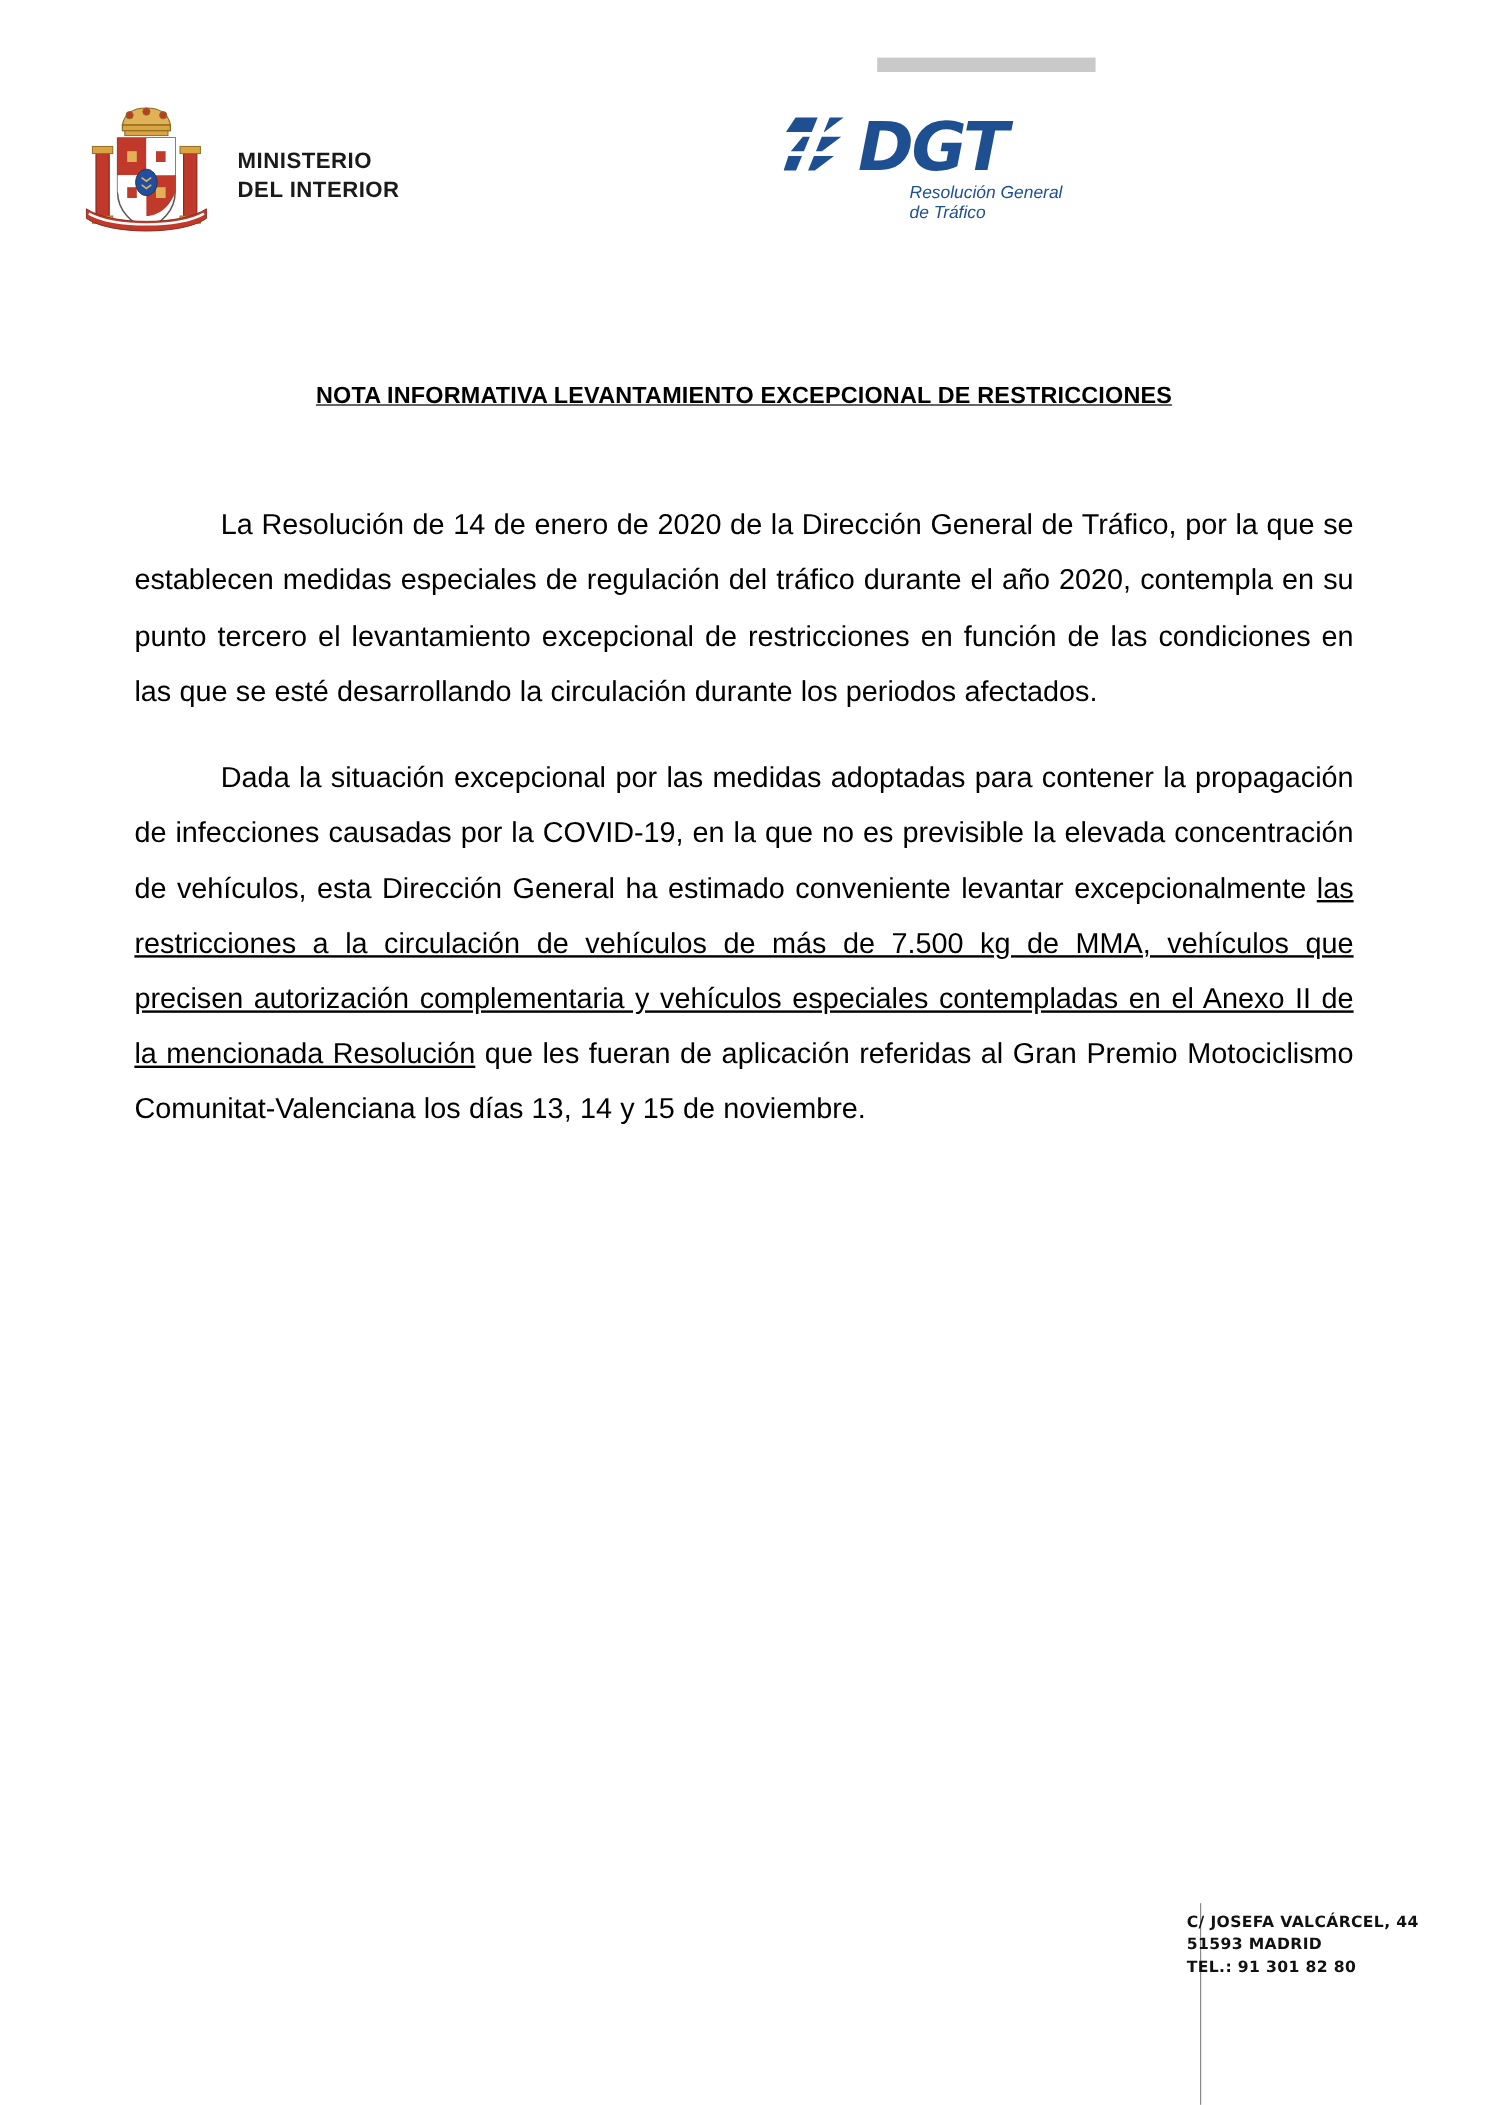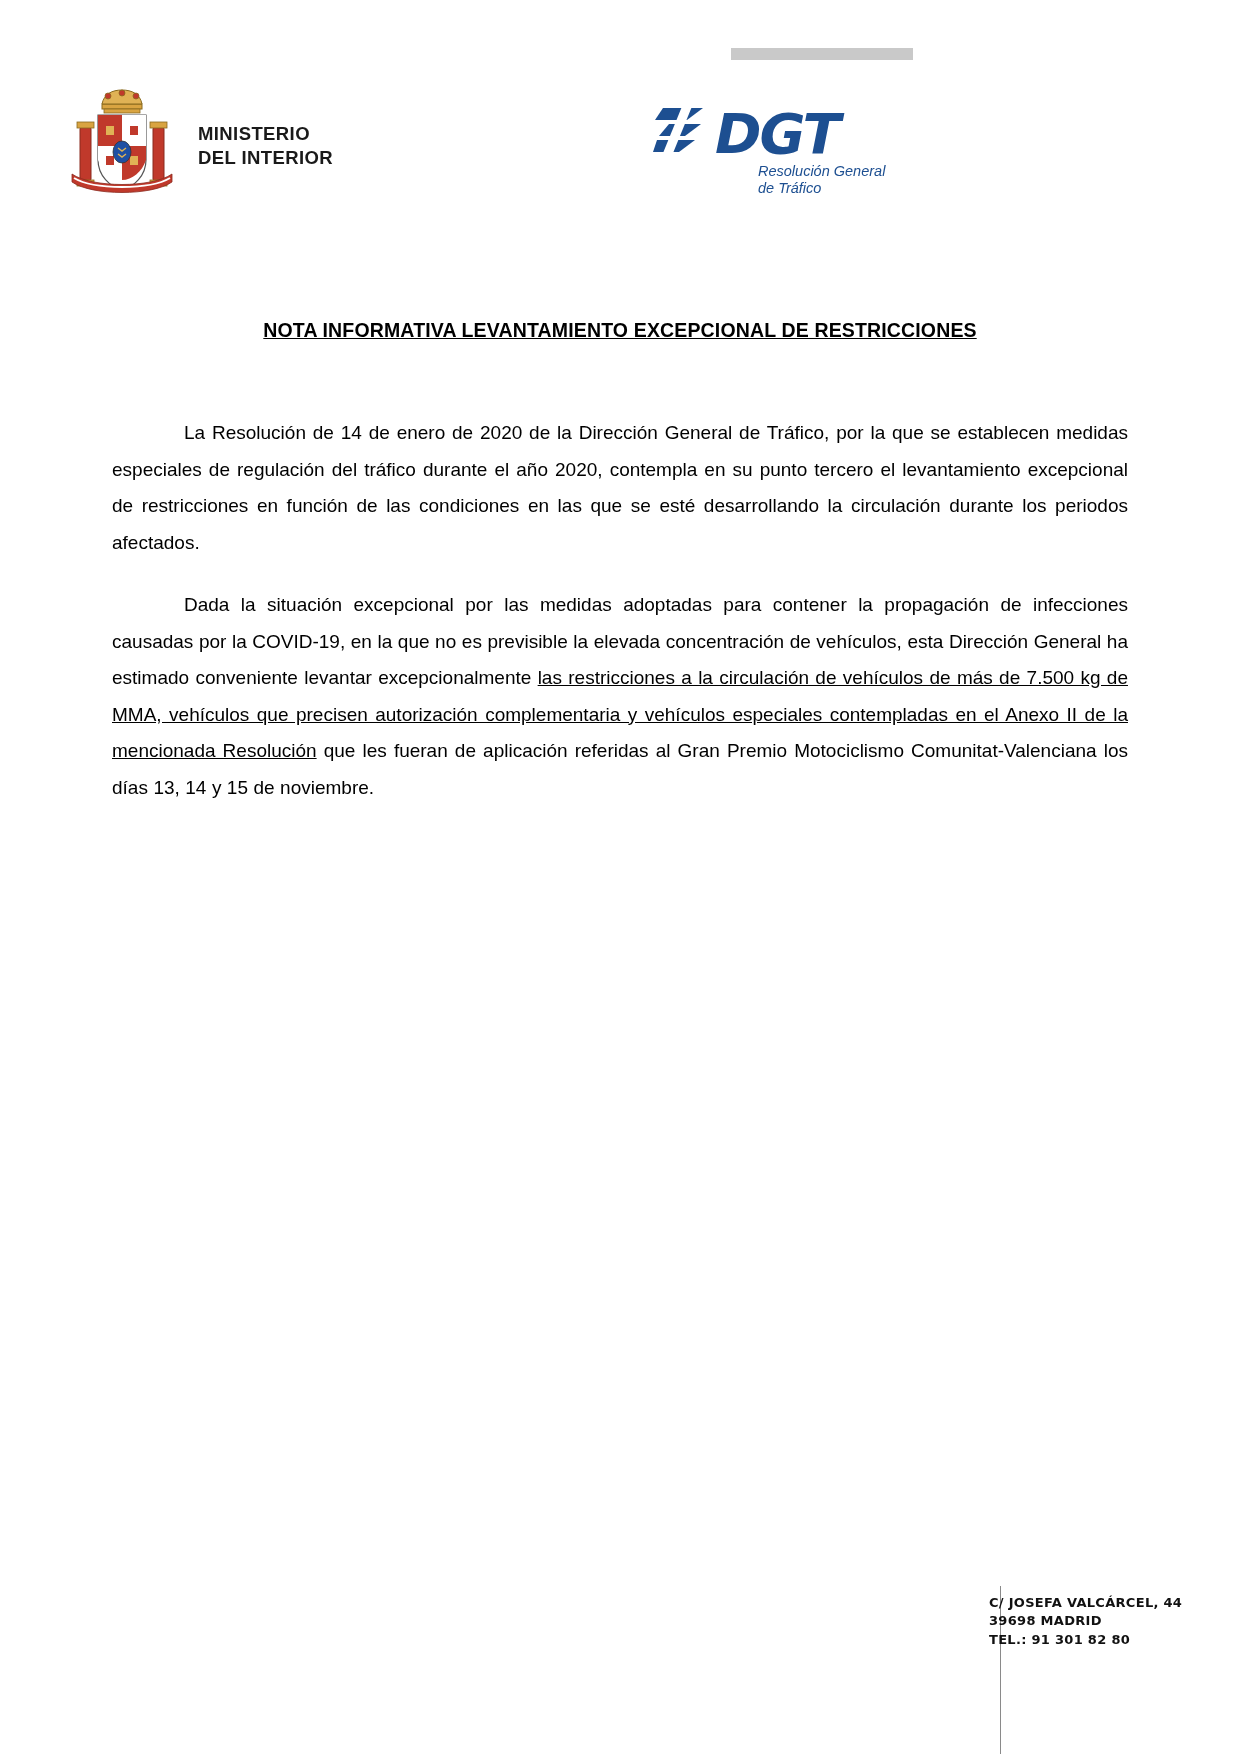--- a/index.html
+++ b/index.html
@@ -45,21 +45,21 @@
     font-size: 18.5px;
     font-weight: bold;
     letter-spacing: 0.4px;
     line-height: 1.28;
     color: #1a1a1a;
   }
 
   .dgt-block {
     position: absolute;
     right: 72px;
-    top: 106px;
+    top: 96px;
     text-align: left;
     width: 260px;
   }
   .dgt-logo-row {
     display: flex;
     align-items: flex-end;
   }
   .dgt-mark {
     width: 56px;
     height: 54px;
@@ -108,21 +108,21 @@
     font-size: 19.5px;
     font-weight: bold;
     text-decoration: underline;
     letter-spacing: 0.15px;
     margin: 0 0 72px 0;
     line-height: 1.3;
   }
 
   p.body-par {
     text-align: justify;
-    font-size: 19px;
+    font-size: 24px;
     line-height: 1.92;
     margin: 0 0 26px 0;
     text-indent: 72px;
     word-spacing: 0.2px;
   }
   p.body-par:last-child { margin-bottom: 0; }
 
   .u { text-decoration: underline; }
 
   
@@ -227,15 +227,15 @@
 
   <p class="body-par">La Resolución de 14 de enero de 2020 de la Dirección General de Tráfico, por la que se establecen medidas especiales de regulación del tráfico durante el año 2020, contempla en su punto tercero el levantamiento excepcional de restricciones en función de las condiciones en las que se esté desarrollando la circulación durante los periodos afectados.</p>
 
   <p class="body-par"><span>Dada la situación excepcional por las medidas adoptadas para contener la propagación de infecciones causadas por la COVID-19, en la que no es previsible la elevada concentración de vehículos, esta Dirección General ha estimado conveniente levantar excepcionalmente </span><span class="u">las restricciones a la circulación de vehículos de más de 7.500 kg de MMA, vehículos que precisen autorización complementaria y vehículos especiales  contempladas en el Anexo II de la mencionada Resolución</span><span> que les fueran de aplicación referidas al Gran Premio Motociclismo Comunitat-Valenciana los días 13, 14 y 15 de noviembre.</span></p>
 
 </div>
 
 <div class="footer-rule"></div>
 <div class="footer">
   <div class="footer-line">C/ JOSEFA VALCÁRCEL, 44</div>
-  <div class="footer-line">39698 MADRID</div>
+  <div class="footer-line">51593 MADRID</div>
   <div class="footer-line">TEL.: 91 301 82 80</div>
 </div>
 
 </body></html>

